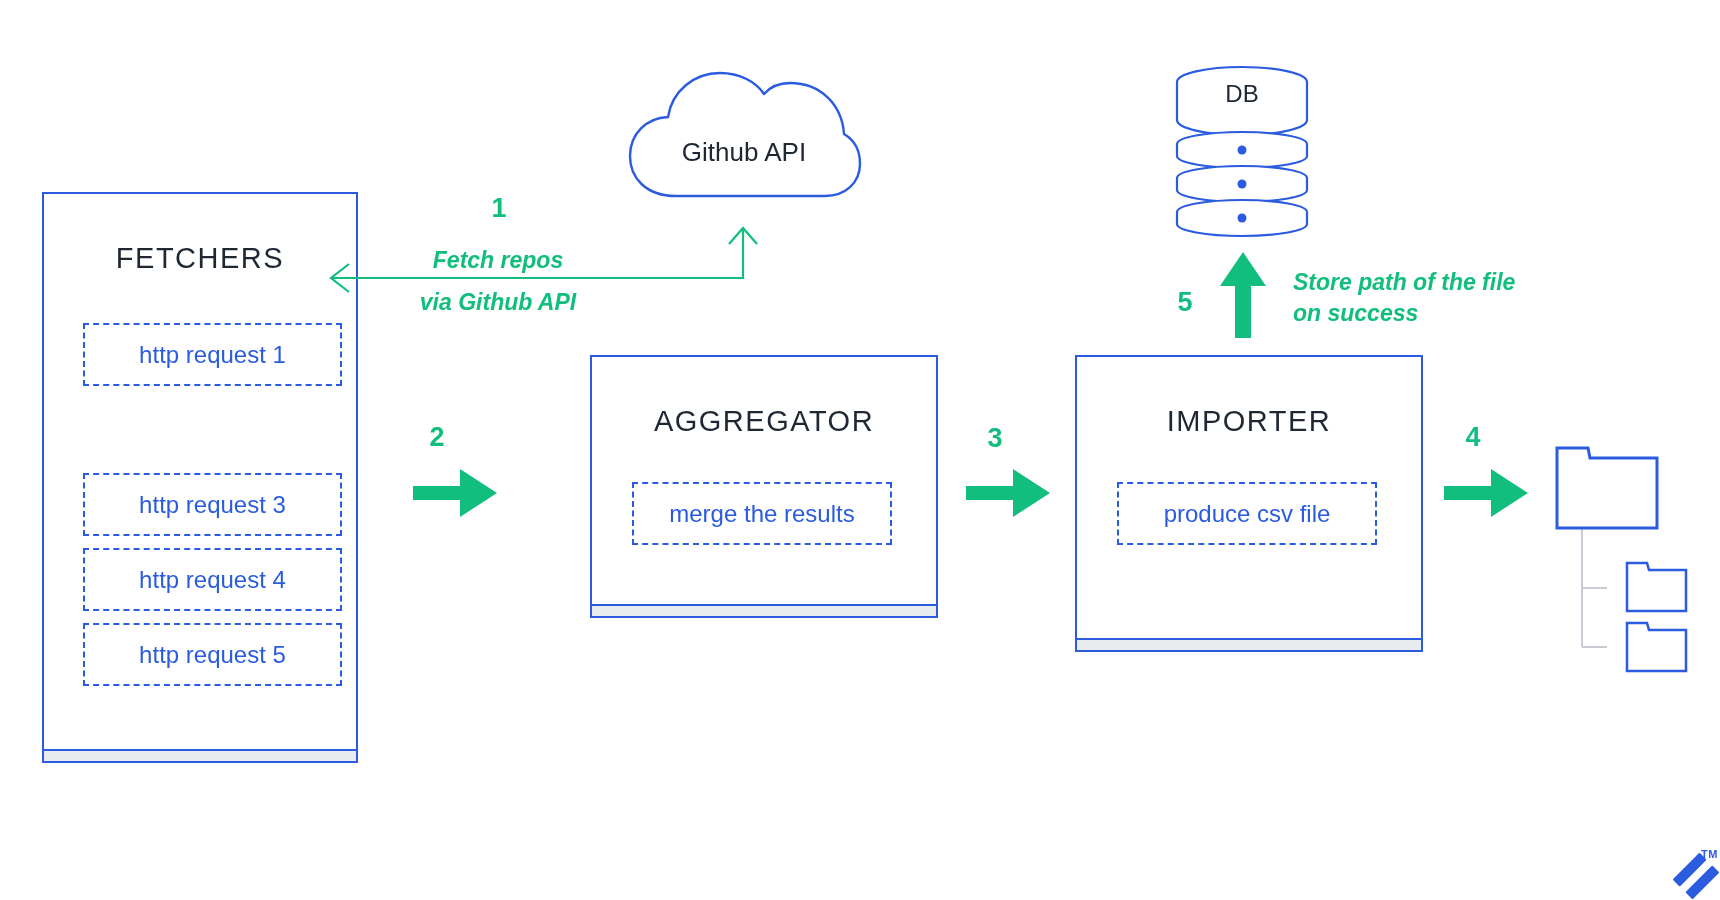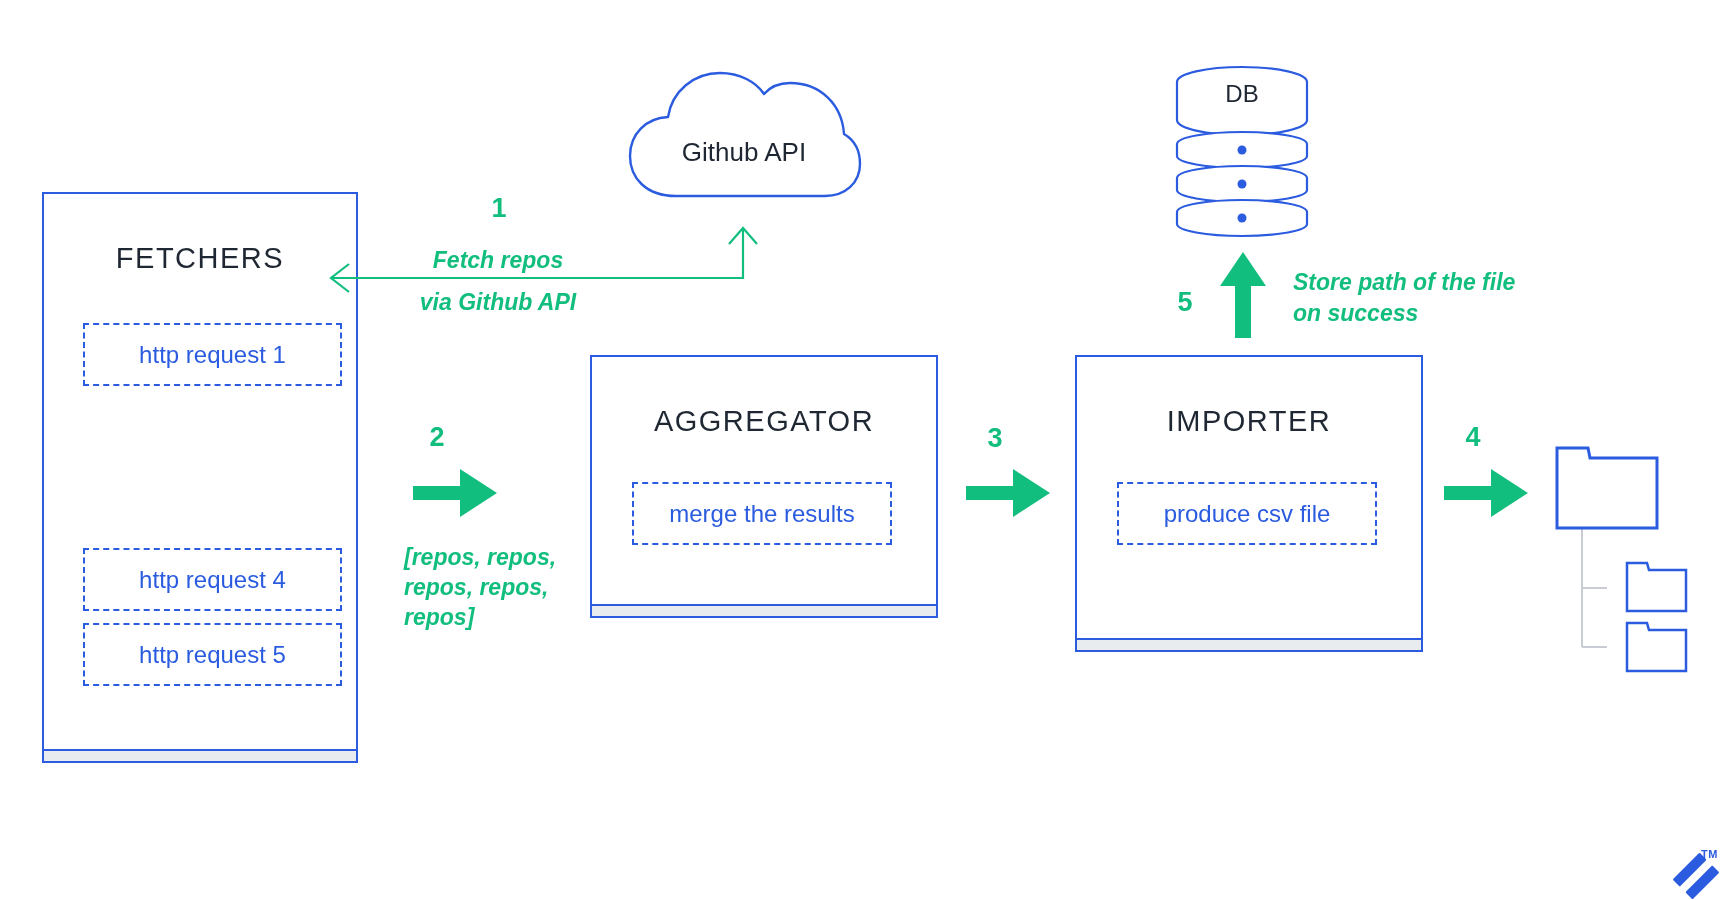--- a/index.html
+++ b/index.html
@@ -52,20 +52,21 @@
   svg{display:block;overflow:visible;}
 </style>
 </head>
 <body>
 
 <div class="canvas">
 
   <div class="panel" style="left:42px;top:192px;width:316px;height:571px;">
     <div class="panel-title" style="padding-top:48px;">FETCHERS</div>
     <div class="dashed-box" style="left:39px;top:129px;width:259px;height:63px;">http request 1</div>
+    <div class="dashed-box" style="left:39px;top:279px;width:259px;height:63px;">http request 3</div>
     <div class="dashed-box" style="left:39px;top:354px;width:259px;height:63px;">http request 4</div>
     <div class="dashed-box" style="left:39px;top:429px;width:259px;height:63px;text-align:right;">http request 5</div>
     <div class="panel-footer"></div>
   </div>
 
   <svg class="abs" style="left:618px;top:60px;" width="252" height="158" viewBox="0 0 252 158">
     <path d="M58,136 C28,136 12,118 12,96 C12,74 28,58 50,57 C54,31 76,13 102,13
              C122,13 138,22 146,34 C152,27 162,23 172,23 C203,23 224,45 226,74
              C238,81 242,93 242,104 C242,123 227,136 207,136 Z" fill="#ffffff" stroke="#2b5ce0" stroke-width="2.4" stroke-linejoin="round"></path>
   </svg>
@@ -106,25 +107,20 @@
     </g>
   </svg>
   <div class="green-num" style="left:484px;top:193px;">1</div>
   <div class="green-note center" style="left:398px;top:245px;width:200px;">Fetch repos</div>
   <div class="green-note center" style="left:398px;top:287px;width:200px;">via Github API</div>
 
   <svg class="abs" style="left:413px;top:467px;" width="85" height="52" viewBox="0 0 85 52">
     <polygon points="0,19 47,19 47,2 84,26 47,50 47,33 0,33" fill="#12be7e"></polygon>
   </svg>
   <div class="green-num" style="left:422px;top:422px;">2</div>
-  <div class="green-note" style="left:404px;top:542px;width:180px;">
-    <div>[repos, repos,</div>
-    <div>repos, repos,</div>
-    <div>repos]</div>
-  </div>
 
   <svg class="abs" style="left:966px;top:467px;" width="85" height="52" viewBox="0 0 85 52">
     <polygon points="0,19 47,19 47,2 84,26 47,50 47,33 0,33" fill="#12be7e"></polygon>
   </svg>
   <div class="green-num" style="left:980px;top:423px;">3</div>
 
   <svg class="abs" style="left:1444px;top:467px;" width="85" height="52" viewBox="0 0 85 52">
     <polygon points="0,19 47,19 47,2 84,26 47,50 47,33 0,33" fill="#12be7e"></polygon>
   </svg>
   <div class="green-num" style="left:1458px;top:422px;">4</div>

